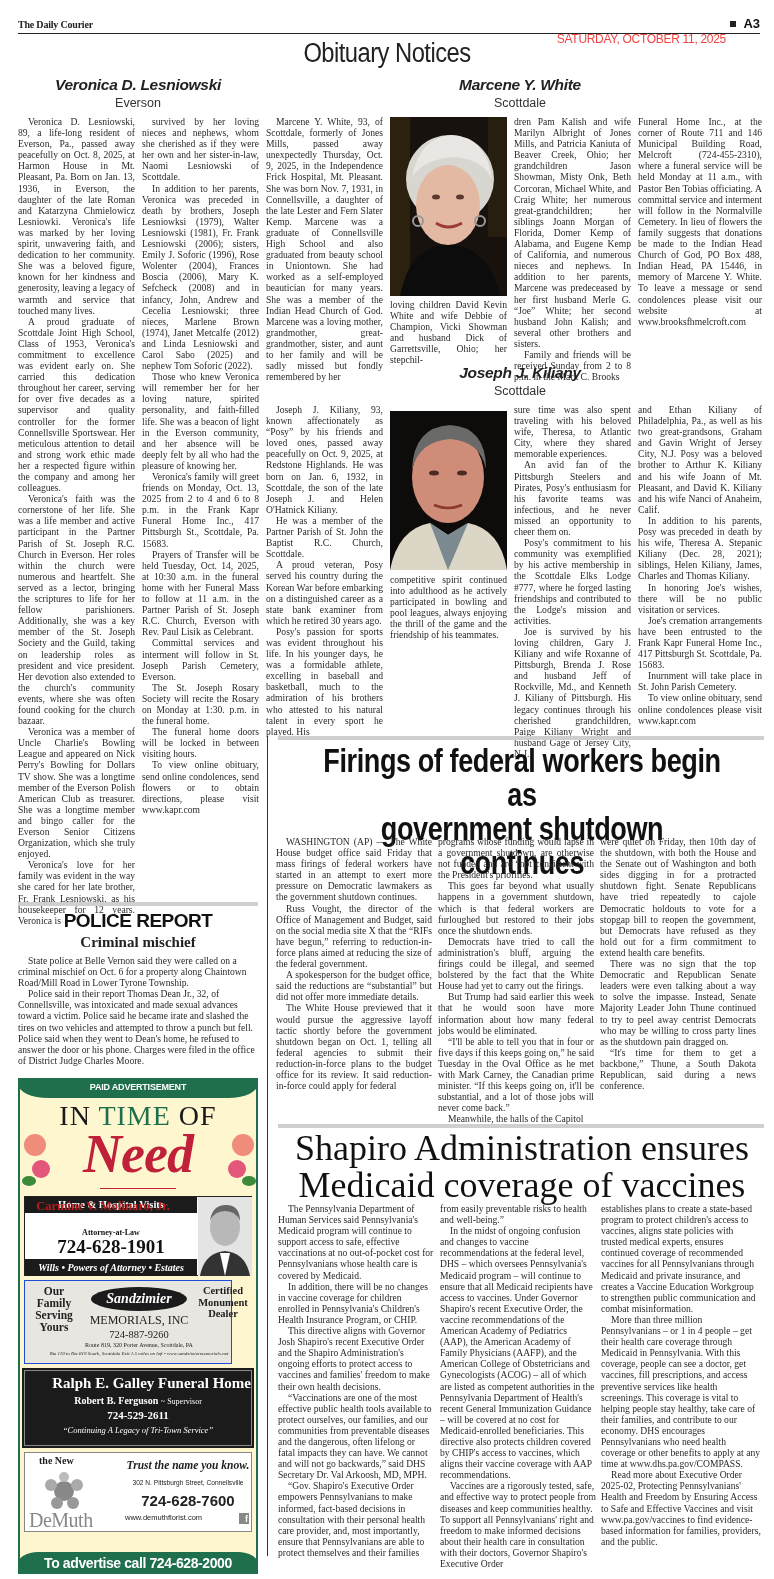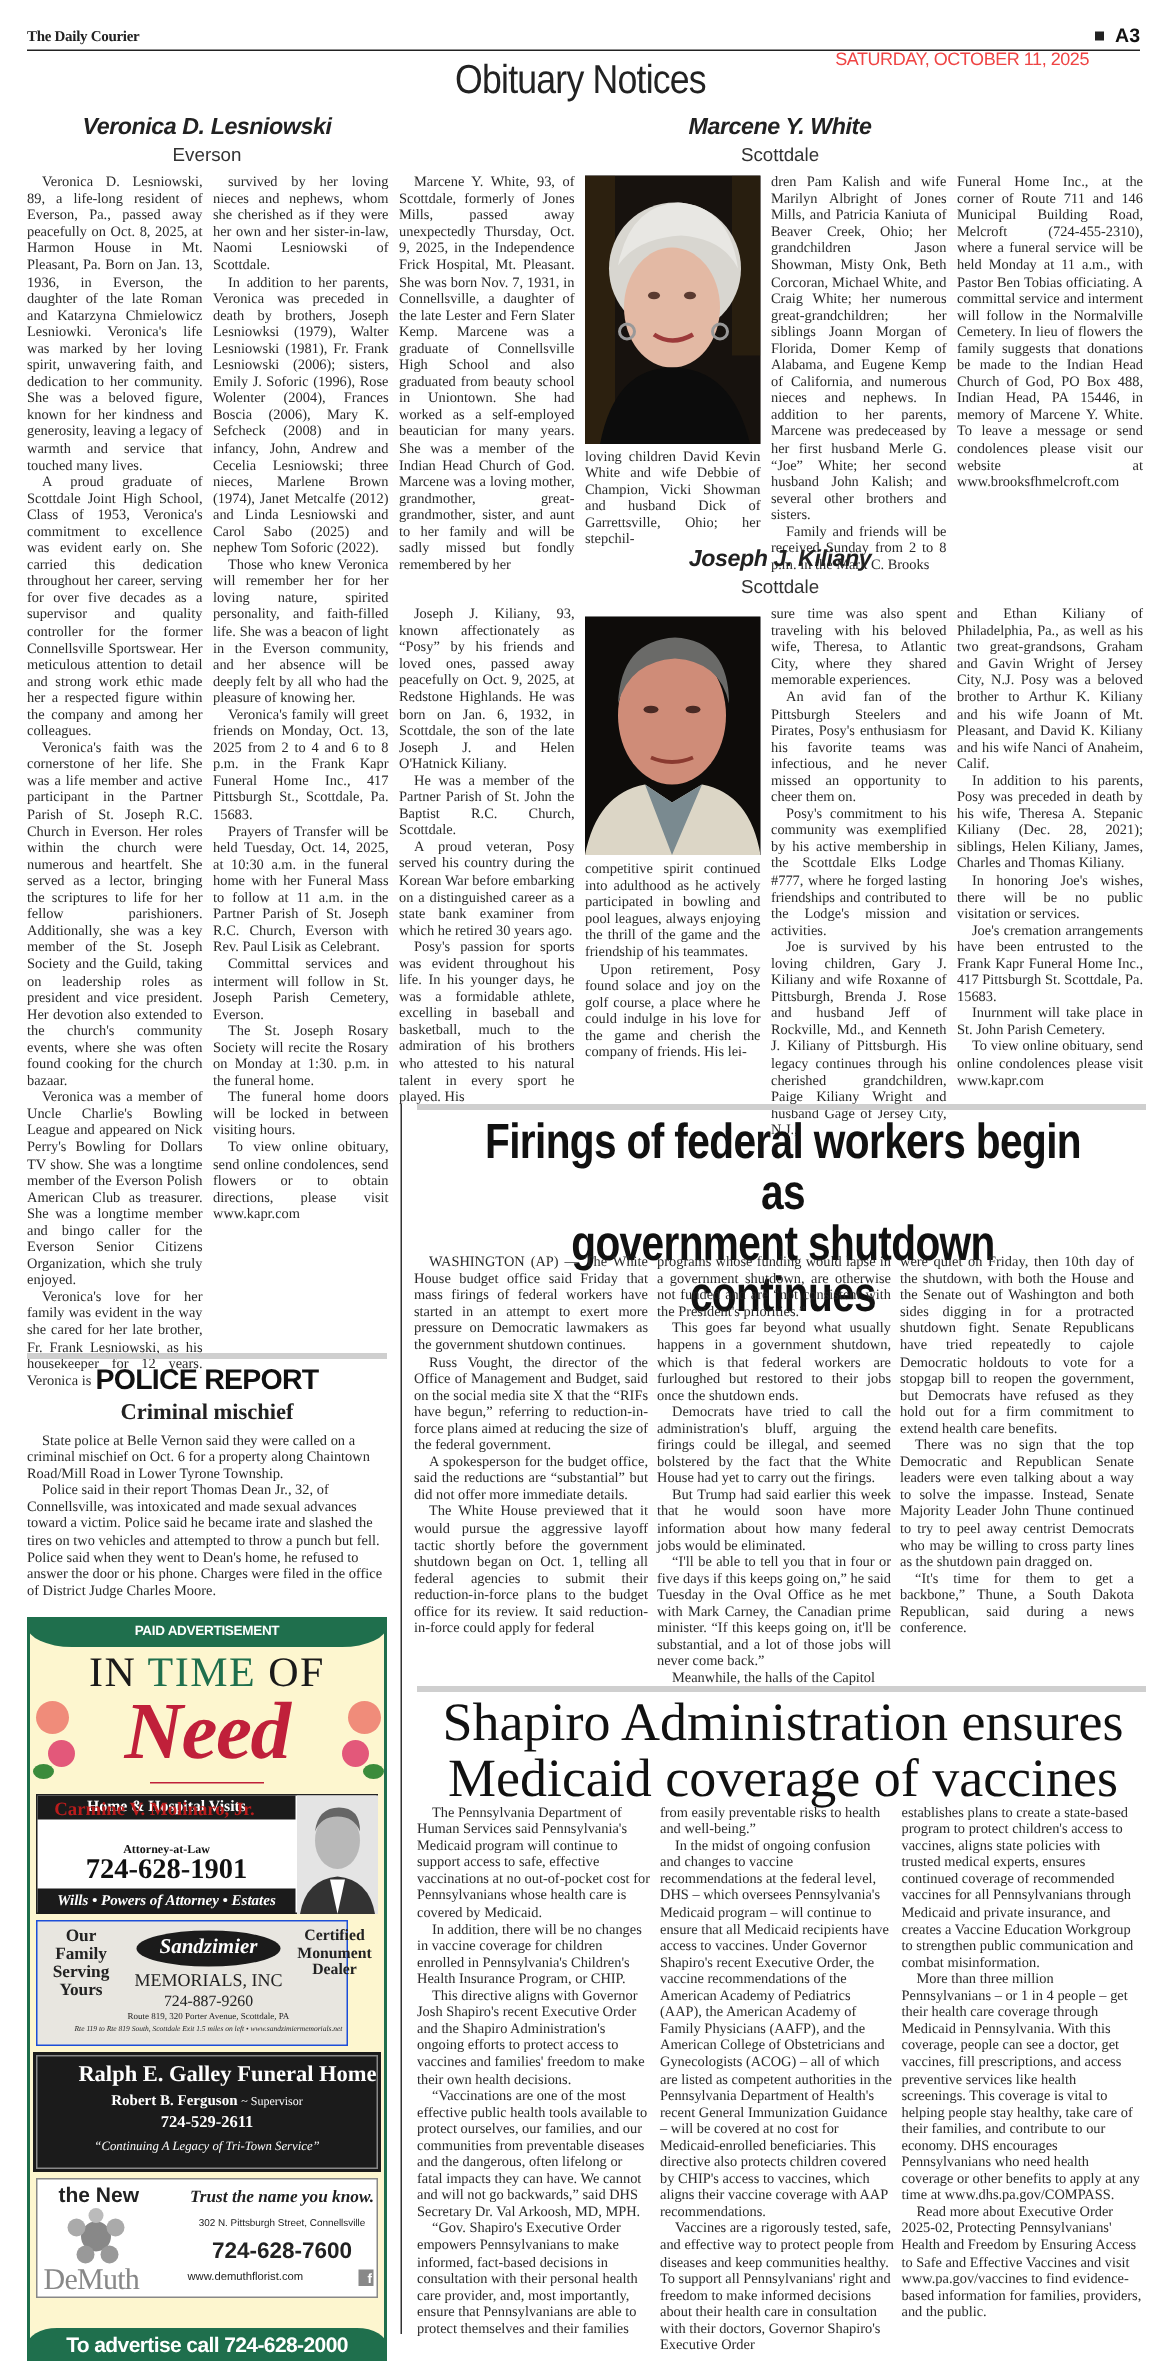--- a/index.html
+++ b/index.html
@@ -114,21 +114,20 @@
     <path d="M22 58 Q24 16 60 14 Q96 16 96 58 Q90 30 60 28 Q30 30 22 58Z" fill="#6a6a68"></path>
     <ellipse cx="44" cy="62" rx="5" ry="2.5" fill="#4a2a24"></ellipse>
     <ellipse cx="72" cy="62" rx="5" ry="2.5" fill="#4a2a24"></ellipse>
     <path d="M44 94 Q58 100 72 94" stroke="#8a3a30" stroke-width="2.5" fill="none"></path>
     <path d="M0 159 Q8 118 40 112 L58 124 L78 112 Q110 118 117 159Z" fill="#dcd6c6"></path>
     <path d="M40 112 L58 159 L78 112 L58 124Z" fill="#7a8a90"></path>
   </svg>
 </div>
 <div class="abs txt" style="left:390px;top:574px;width:117px">
   <p style="text-indent:0">competitive spirit continued into adulthood as he actively participated in bowling and pool leagues, always enjoying the thrill of the game and the friendship of his teammates.</p>
-  <p>Upon retirement, Posy found solace and joy on the golf course, a place where he could indulge in his love for the game and cherish the company of friends. His lei-</p>
 </div>
 <div class="abs txt" style="left:514px;top:404px;width:117px">
   <p style="text-indent:0">sure time was also spent traveling with his beloved wife, Theresa, to Atlantic City, where they shared memorable experiences.</p>
   <p>An avid fan of the Pittsburgh Steelers and Pirates, Posy's enthusiasm for his favorite teams was infectious, and he never missed an opportunity to cheer them on.</p>
   <p>Posy's commitment to his community was exemplified by his active membership in the Scottdale Elks Lodge #777, where he forged lasting friendships and contributed to the Lodge's mission and activities.</p>
   <p>Joe is survived by his loving children, Gary J. Kiliany and wife Roxanne of Pittsburgh, Brenda J. Rose and husband Jeff of Rockville, Md., and Kenneth J. Kiliany of Pittsburgh. His legacy continues through his cherished grandchildren, Paige Kiliany Wright and husband Gage of Jersey City, N.J.,</p>
 </div>
 <div class="abs txt" style="left:638px;top:404px;width:124px">
   <p style="text-indent:0">and Ethan Kiliany of Philadelphia, Pa., as well as his two great-grandsons, Graham and Gavin Wright of Jersey City, N.J. Posy was a beloved brother to Arthur K. Kiliany and his wife Joann of Mt. Pleasant, and David K. Kiliany and his wife Nanci of Anaheim, Calif.</p>
   <p>In addition to his parents, Posy was preceded in death by his wife, Theresa A. Stepanic Kiliany (Dec. 28, 2021); siblings, Helen Kiliany, James, Charles and Thomas Kiliany.</p>
@@ -242,21 +241,21 @@
   <div class="abs box-black" style="left:4px;top:290px;width:228px;height:76px;border:1px solid #888;outline:2px solid #1b1b1b">
     <div class="abs" style="left:0;top:4px;width:226px;text-align:right;font-family:'Liberation Serif',serif;font-weight:bold;font-size:15px;color:#fff">Ralph E. Galley Funeral Home</div>
     <div class="abs" style="left:0;top:24px;width:226px;text-align:center;font-family:'Liberation Serif',serif;font-size:10px;color:#fff">
       <b>Robert B. Ferguson</b> <span style="font-size:8px">~ Supervisor</span>
     </div>
     <div class="abs" style="left:0;top:38px;width:226px;text-align:center;font-family:'Liberation Serif',serif;font-weight:bold;font-size:11px;color:#fff">724-529-2611</div>
     <div class="abs" style="left:0;top:54px;width:226px;text-align:center;font-family:'Liberation Serif',serif;font-style:italic;font-size:8.5px;color:#fff">“Continuing A Legacy of Tri-Town Service”</div>
   </div>
 
   <div class="abs" style="left:4px;top:372px;width:228px;height:80px;background:#fff;border:1px solid #888">
-    <div class="abs" style="left:14px;top:2px;font-family:Liberation Sans, sans-serif;font-weight:bold;font-size:14px;color:#222">the New</div>
+    <div class="abs" style="left:14px;top:2px;font-family:Liberation Serif, serif;font-weight:bold;font-size:10px;color:#222">the New</div>
     <div class="abs" style="left:14px;top:16px;width:50px;height:44px">
       <svg width="50" height="44" viewBox="0 0 50 44">
           <circle cx="25" cy="22" r="10" fill="#888"></circle>
           <circle cx="12" cy="16" r="6" fill="#aaa"></circle>
           <circle cx="38" cy="16" r="6" fill="#aaa"></circle>
           <circle cx="18" cy="34" r="6" fill="#999"></circle>
           <circle cx="34" cy="34" r="6" fill="#999"></circle>
           <circle cx="25" cy="8" r="5" fill="#bbb"></circle>
         </svg>
     </div>

